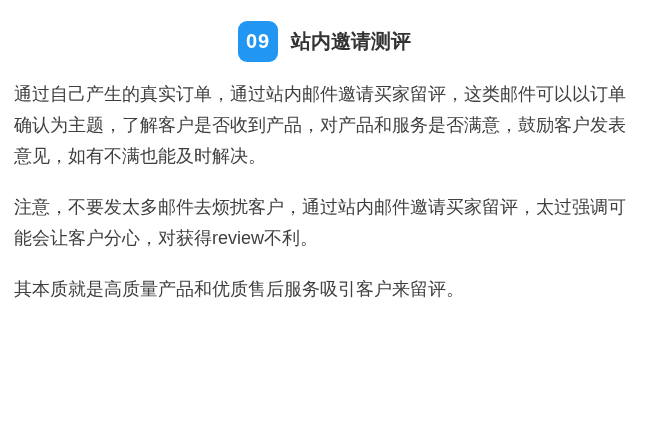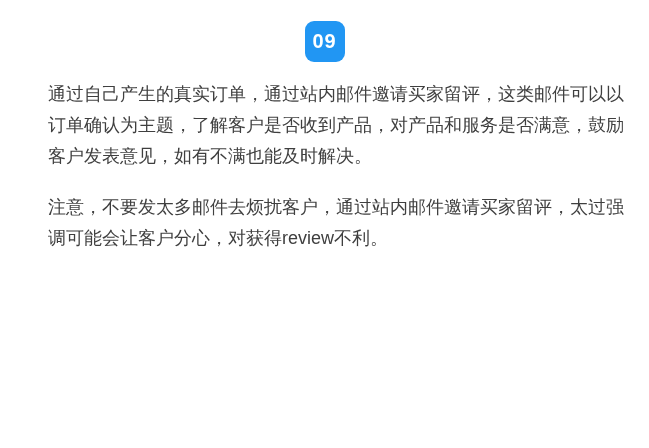--- a/index.html
+++ b/index.html
@@ -35,38 +35,39 @@
     justify-content: center;
     letter-spacing: 1px;
   }
   .section-title {
     font-size: 20px;
     font-weight: 700;
     color: #333333;
   }
   .article-body {
     padding: 17px 16px 0 14px;
-    margin-left: 34px;
   }
   .article-body p {
     margin: 0 0 20px 0;
     font-size: 18px;
     line-height: 31px;
     color: #3f3f3f;
     text-align: left;
     word-break: break-all;
   }
 </style>
 </head>
 <body>
 
 <div class="page">
 
   <div class="section-header">
     <div class="number-badge" style="background: rgb(33, 150, 243);">09</div>
+    <div class="section-title">站内邀请测评</div>
   </div>
 
   <div class="article-body">
     <p>通过自己产生的真实订单，通过站内邮件邀请买家留评，这类邮件可以以订单确认为主题，了解客户是否收到产品，对产品和服务是否满意，鼓励客户发表意见，如有不满也能及时解决。</p>
     <p>注意，不要发太多邮件去烦扰客户，通过站内邮件邀请买家留评，太过强调可能会让客户分心，对获得review不利。</p>
+    <p>其本质就是高质量产品和优质售后服务吸引客户来留评。</p>
   </div>
 
 </div>
 
 </body></html>

